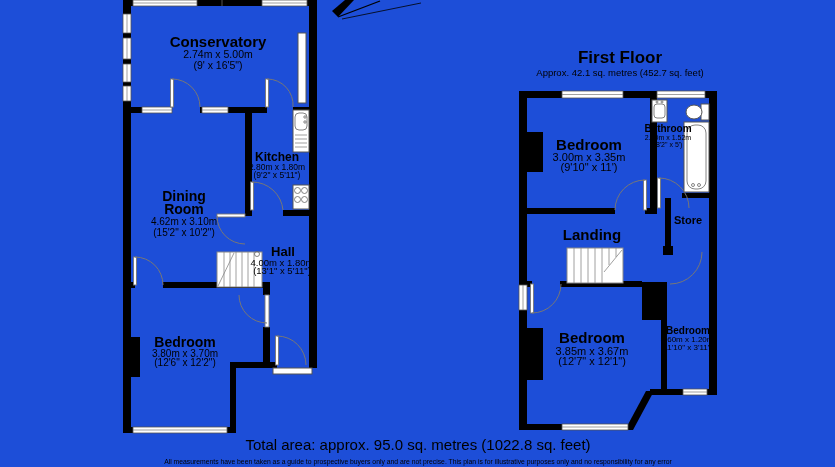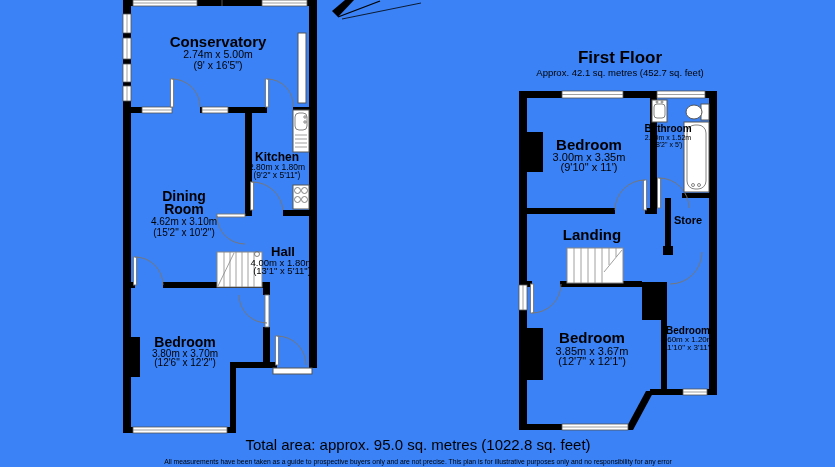--- a/index.html
+++ b/index.html
@@ -1,16 +1,16 @@
 <!DOCTYPE html>
 <html><head>
 <meta charset="utf-8">
 <style>
   html,body{margin:0;padding:0;background:#ffffff;}
-  .canvas{position:relative;width:835px;height:467px;background:#3b82f6;overflow:hidden;
+  .canvas{position:relative;width:835px;height:467px;background:#1d4ed8;overflow:hidden;
           font-family:"Liberation Sans", sans-serif;}
   svg text{fill:#000;font-family:"Liberation Sans", sans-serif;}
   .rname{font-weight:bold;}
   .wall{fill:#000;}
   .win{fill:#fff;stroke:#555;stroke-width:0.8;}
   .winline{stroke:#777;stroke-width:0.7;}
   .arc{fill:none;stroke:#777;stroke-width:1;}
   .leaf{fill:#fff;stroke:#777;stroke-width:0.9;}
   .fix{fill:#fff;stroke:#555;stroke-width:1;}
   .fixthin{fill:none;stroke:#666;stroke-width:0.8;}

